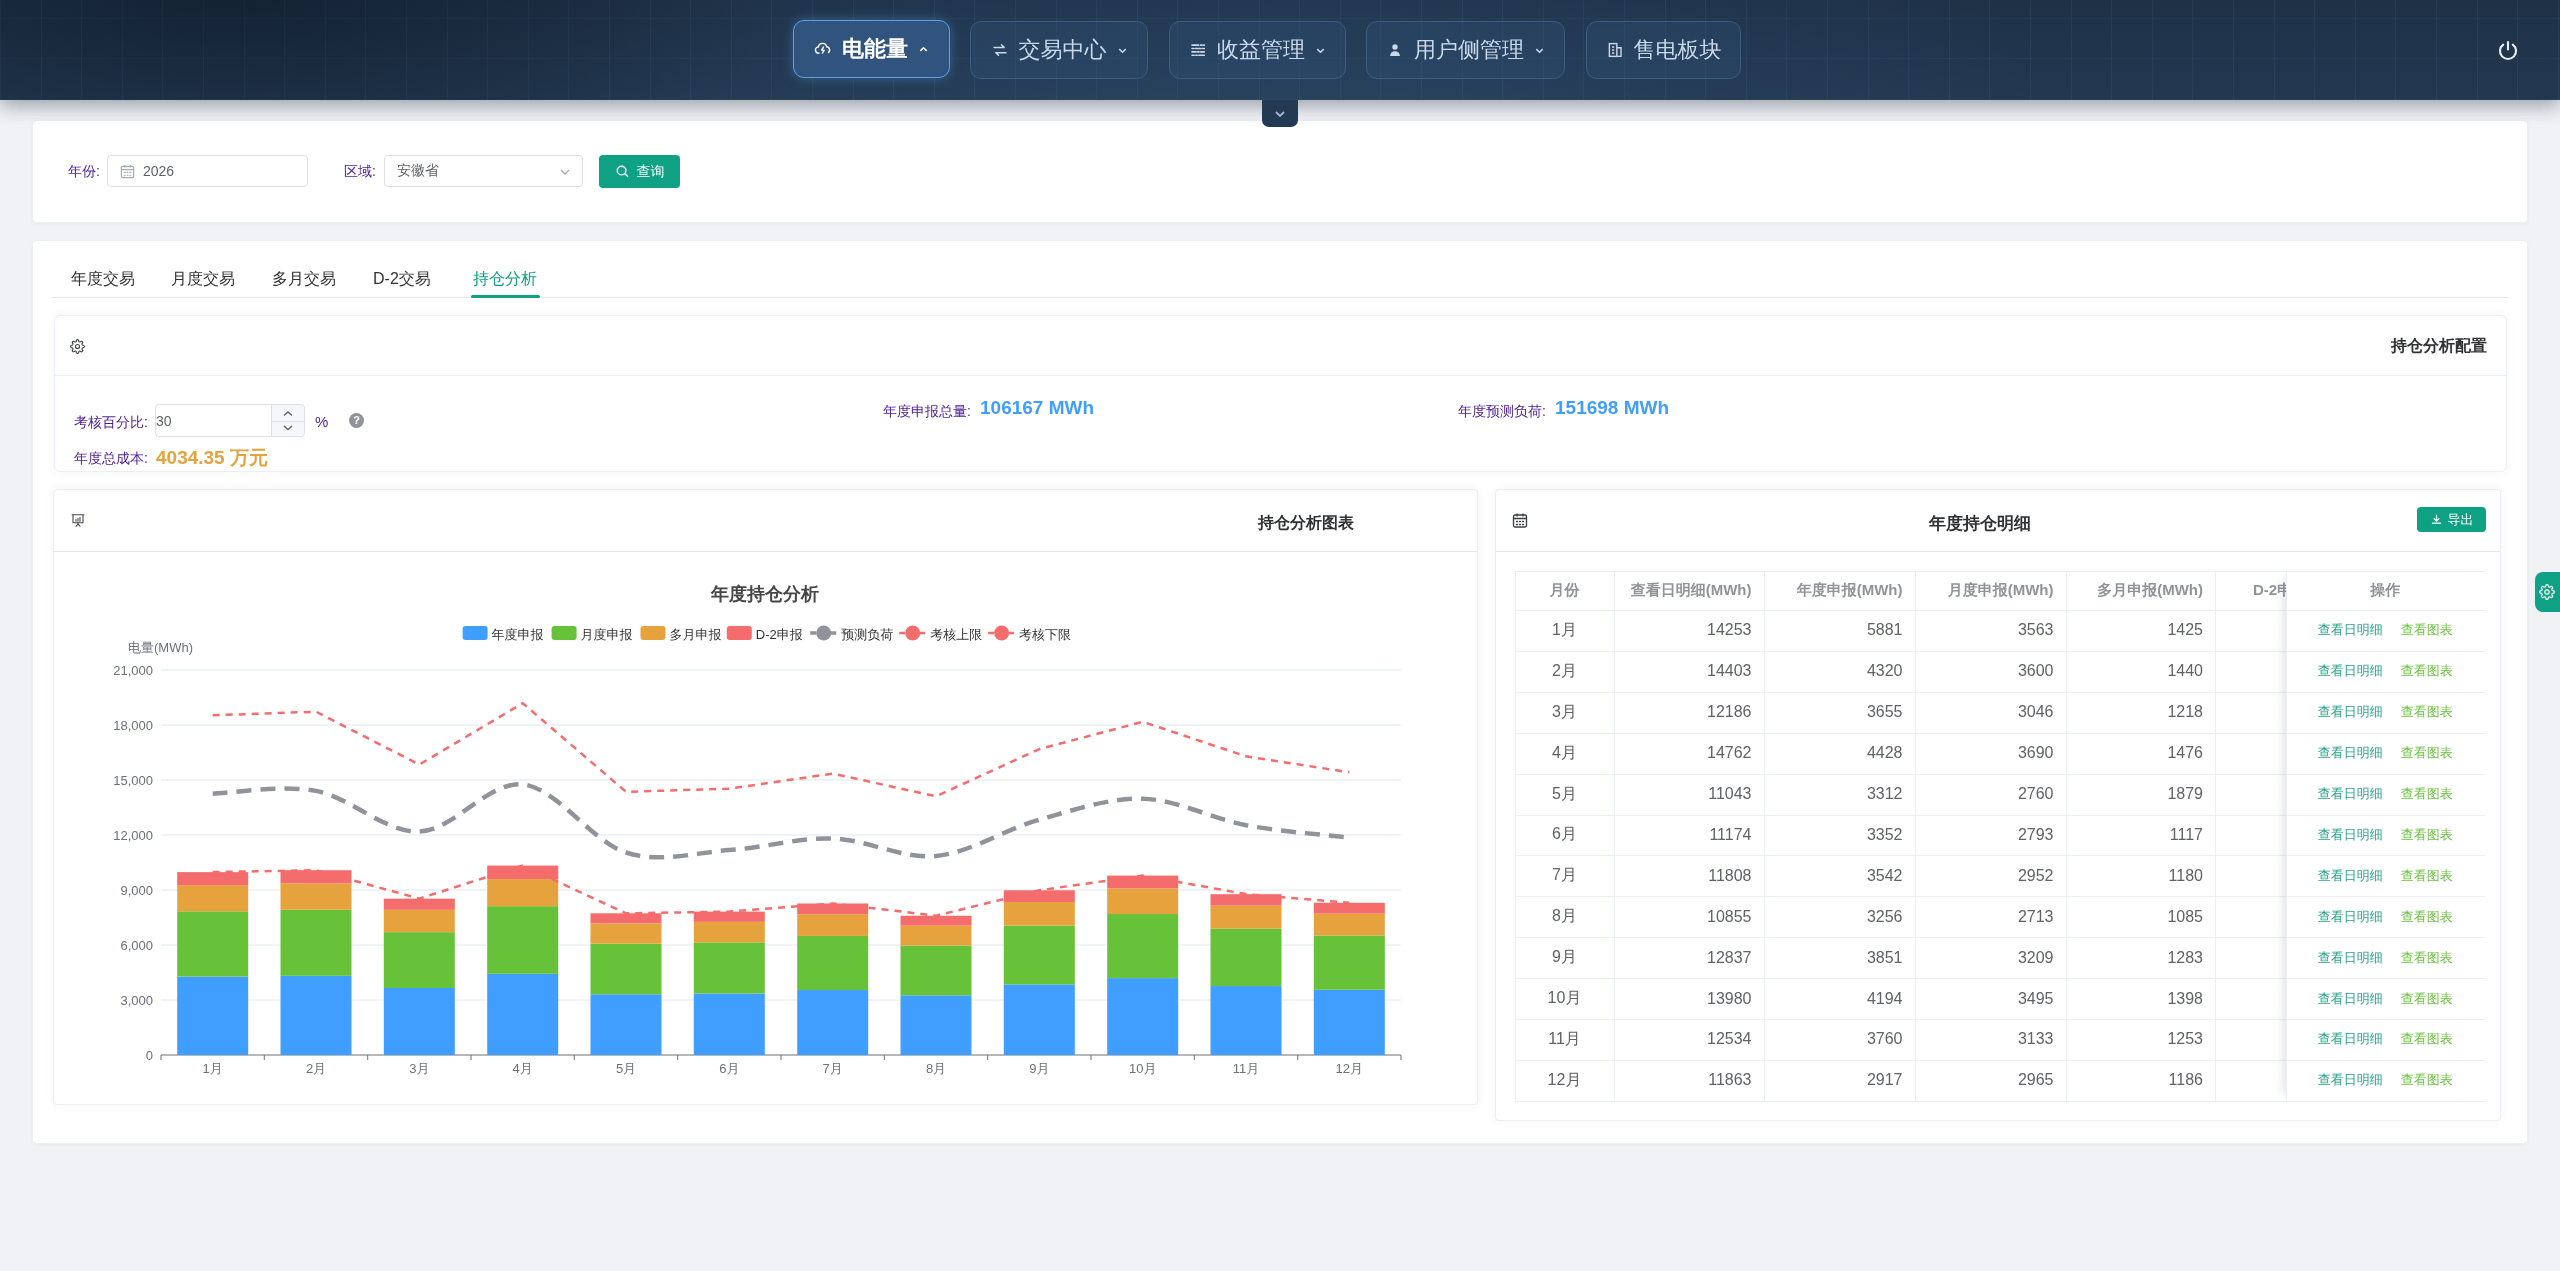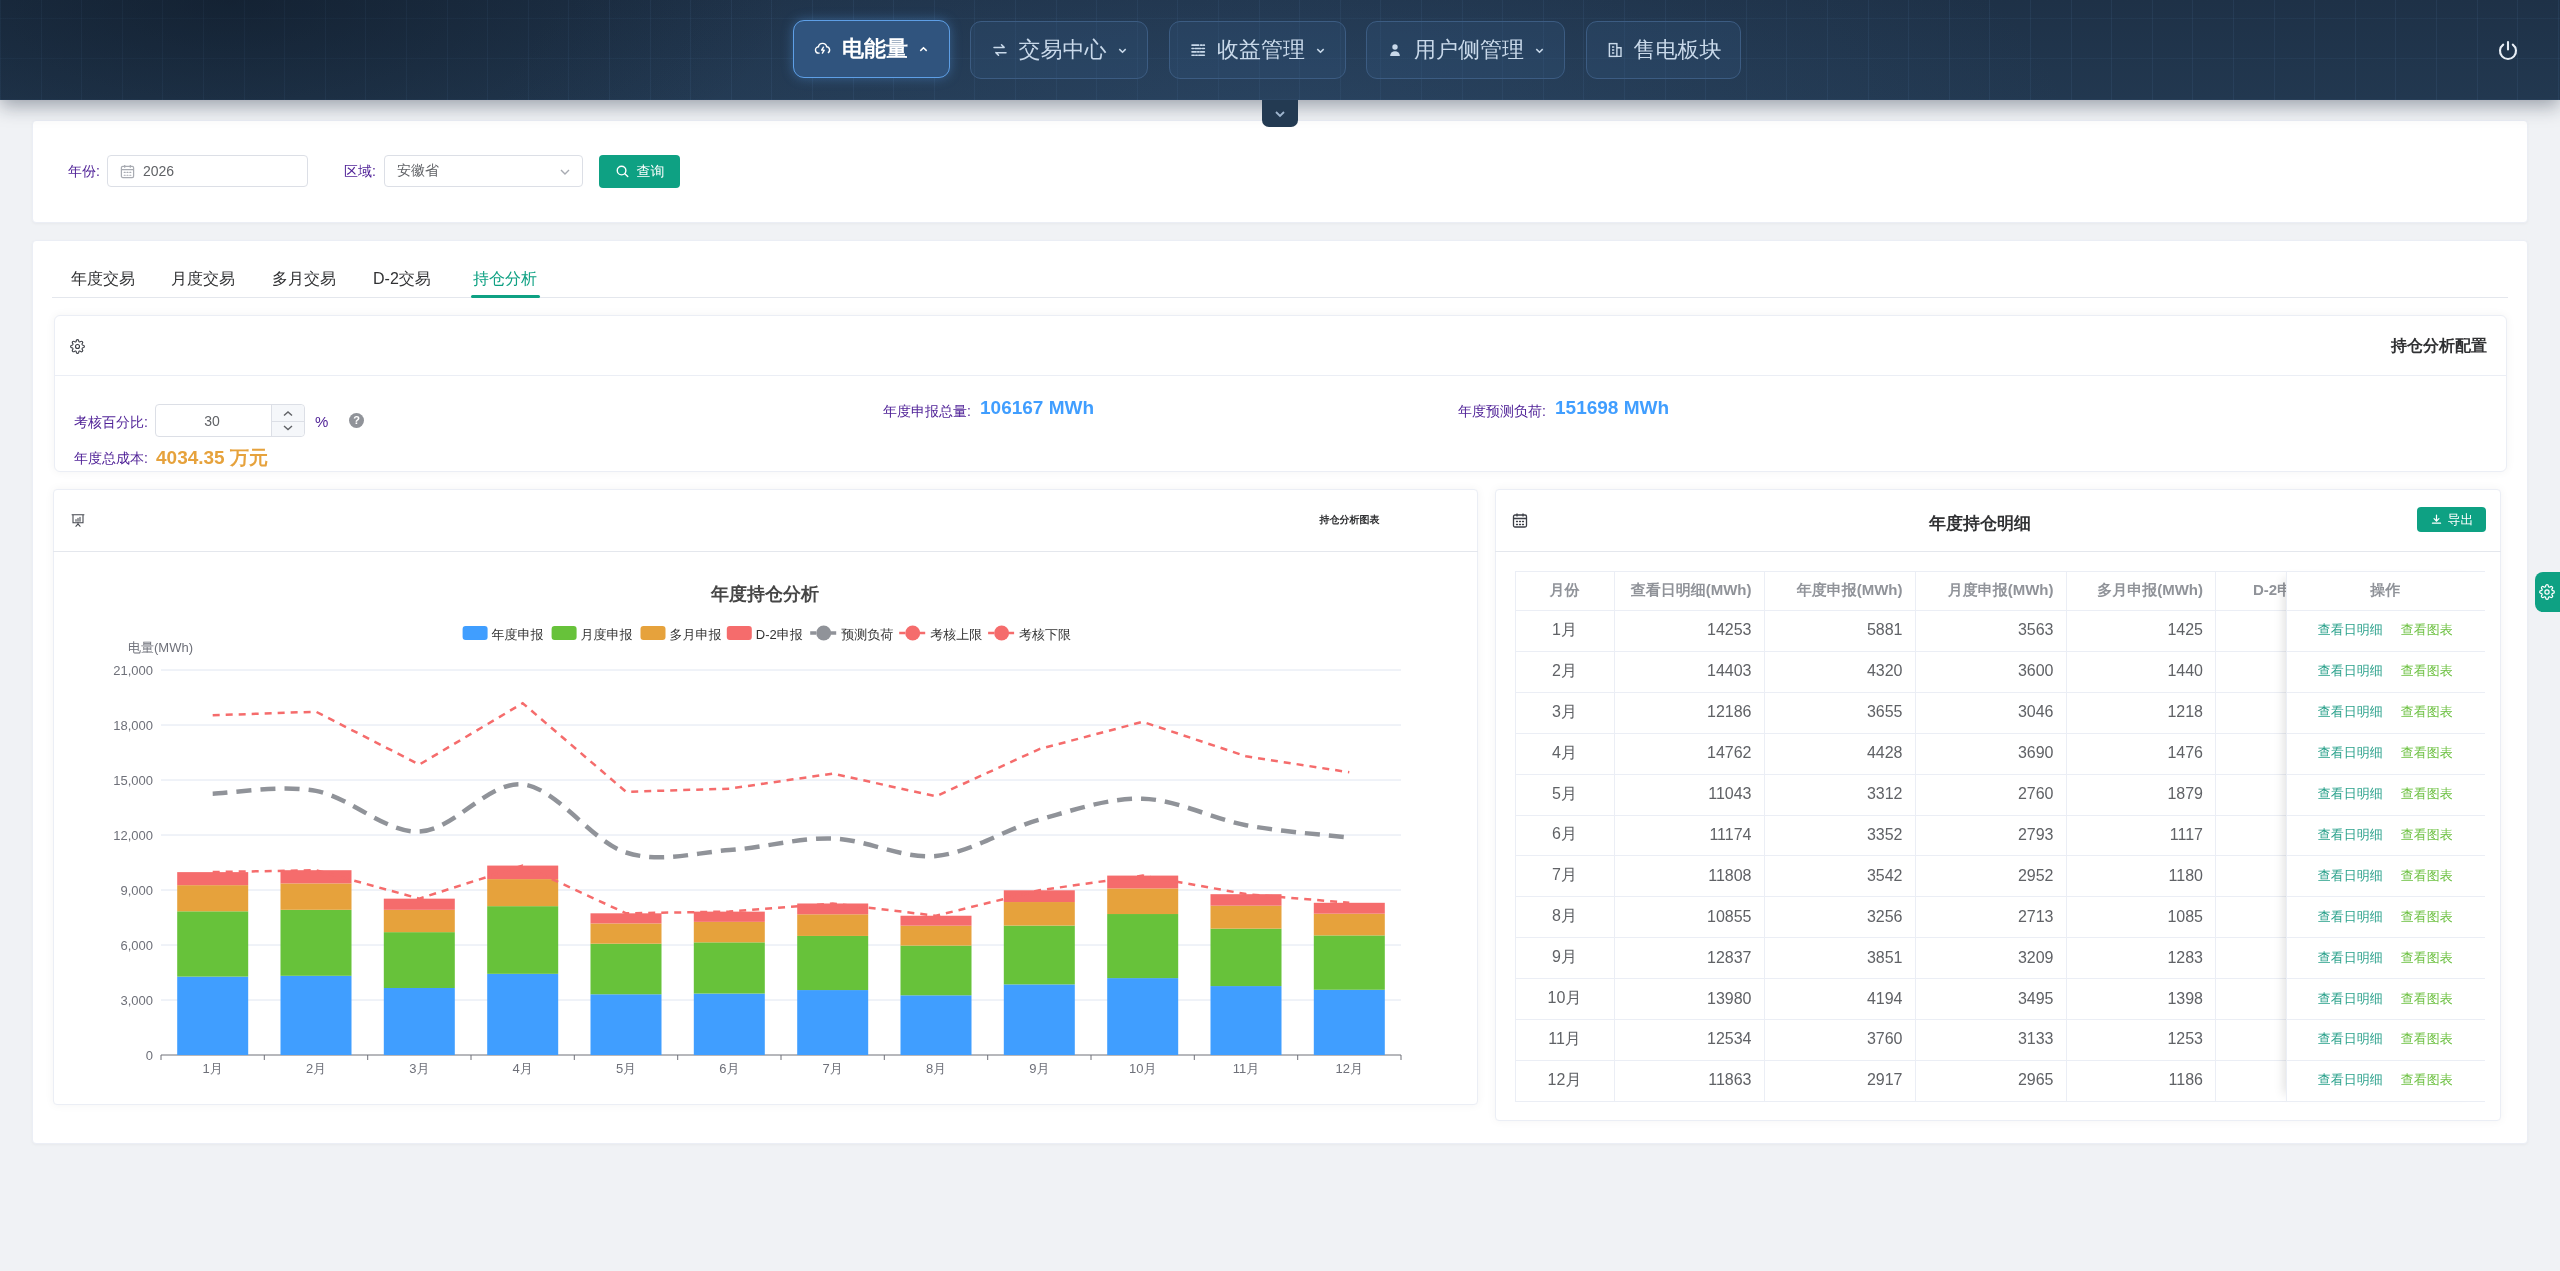--- a/index.html
+++ b/index.html
@@ -148,21 +148,21 @@
 
 <div class="inner cfg"></div>
 <svg style="left:70px;top:339px" width="15" height="15" viewBox="0 0 24 24" fill="none" stroke="#3b3e45" stroke-width="1.8">
     <circle cx="12" cy="12" r="3.2"></circle>
     <path d="M19.4 15a1.7 1.7 0 0 0 .34 1.87l.06.06a2 2 0 1 1-2.83 2.83l-.06-.06a1.7 1.7 0 0 0-1.87-.34 1.7 1.7 0 0 0-1 1.55V21a2 2 0 1 1-4 0v-.09A1.7 1.7 0 0 0 9 19.36a1.7 1.7 0 0 0-1.87.34l-.06.06a2 2 0 1 1-2.83-2.83l.06-.06a1.7 1.7 0 0 0 .34-1.87 1.7 1.7 0 0 0-1.55-1H3a2 2 0 1 1 0-4h.09A1.7 1.7 0 0 0 4.64 9a1.7 1.7 0 0 0-.34-1.87l-.06-.06a2 2 0 1 1 2.83-2.83l.06.06a1.7 1.7 0 0 0 1.87.34H9a1.7 1.7 0 0 0 1-1.55V3a2 2 0 1 1 4 0v.09a1.7 1.7 0 0 0 1 1.55 1.7 1.7 0 0 0 1.87-.34l.06-.06a2 2 0 1 1 2.83 2.83l-.06.06a1.7 1.7 0 0 0-.34 1.87V9a1.7 1.7 0 0 0 1.55 1H21a2 2 0 1 1 0 4h-.09a1.7 1.7 0 0 0-1.51 1z"></path>
   </svg>
 <div class="ttl" style="left:2330px;top:336px;width:157px;text-align:right;font-size:16px">持仓分析配置</div>
 <div class="abs" style="left:54px;top:375px;width:2453px;height:1px;background:#ebeef5"></div>
 <div class="lbl" style="left:74px;top:412px">考核百分比:</div>
 <div class="inp" style="left:155px;top:404px;width:150px;height:33px">
-    <span style="width:112px;text-align:center">30</span>
+    <span style="width:112px;">30</span>
  <div style="position:absolute;right:0;top:0;width:33px;height:100%;border-left:1px solid #dcdfe6;background:#f5f7fa;border-radius:0 4px 4px 0">
   <svg style="position:absolute;left:10px;top:4px" width="12" height="10" viewBox="0 0 12 10" fill="none" stroke="#606266" stroke-width="1.4">
         <path d="M2 6.5L6 3l4 3.5"></path>
       </svg>
   <svg style="position:absolute;left:10px;top:18px" width="12" height="10" viewBox="0 0 12 10" fill="none" stroke="#606266" stroke-width="1.4">
         <path d="M2 3l4 3.5L10 3"></path>
       </svg>
   <div style="position:absolute;left:0;top:16px;width:100%;height:1px;background:#dcdfe6"></div>
  </div>
 </div>
@@ -174,21 +174,21 @@
 <div class="abs" style="left:980px;top:397px;font-size:19px;font-weight:bold;color:#409EFF">106167 MWh</div>
 <div class="lbl" style="left:1458px;top:401px">年度预测负荷:</div>
 <div class="abs" style="left:1555px;top:397px;font-size:19px;font-weight:bold;color:#409EFF">151698 MWh</div>
 
 <div class="inner chartcard" style="border-radius:4px"></div>
 <svg style="left:70px;top:512px" width="16" height="17" viewBox="0 0 24 24" fill="none" stroke="#43464d" stroke-width="1.6">
     <path d="M2.5 3.5h19M4.5 3.5v12h15v-12"></path>
     <path d="M9 13v-2.5M12 13V8.5M15 13v-6" stroke-linecap="round"></path>
     <path d="M12 15.5v2.2M11.8 17.3l-3 3.4M12.2 17.3l3 3.4" stroke-linecap="round"></path>
   </svg>
-<div class="ttl" style="left:1258px;top:513px;width:183px;text-align:center;font-size:10px">持仓分析图表</div>
+<div class="ttl" style="left:1258px;top:513px;width:183px;text-align:left;font-size:16px">持仓分析图表</div>
 <div class="abs" style="left:53px;top:551px;width:1425px;height:1px;background:#e4e7ed"></div>
 <svg style="position:absolute;left:53px;top:551px" width="1425" height="554" font-family="&quot;Liberation Sans&quot;,sans-serif">
     <line x1="108" y1="449.0" x2="1348" y2="449.0" stroke="#E0E6F1" stroke-width="1"></line>
     <line x1="108" y1="394.0" x2="1348" y2="394.0" stroke="#E0E6F1" stroke-width="1"></line>
     <line x1="108" y1="339.0" x2="1348" y2="339.0" stroke="#E0E6F1" stroke-width="1"></line>
     <line x1="108" y1="284.0" x2="1348" y2="284.0" stroke="#E0E6F1" stroke-width="1"></line>
     <line x1="108" y1="229.0" x2="1348" y2="229.0" stroke="#E0E6F1" stroke-width="1"></line>
     <line x1="108" y1="174.0" x2="1348" y2="174.0" stroke="#E0E6F1" stroke-width="1"></line>
     <line x1="108" y1="119.0" x2="1348" y2="119.0" stroke="#E0E6F1" stroke-width="1"></line>
     <line x1="108" y1="504" x2="1348" y2="504" stroke="#6E7079" stroke-width="1"></line>

